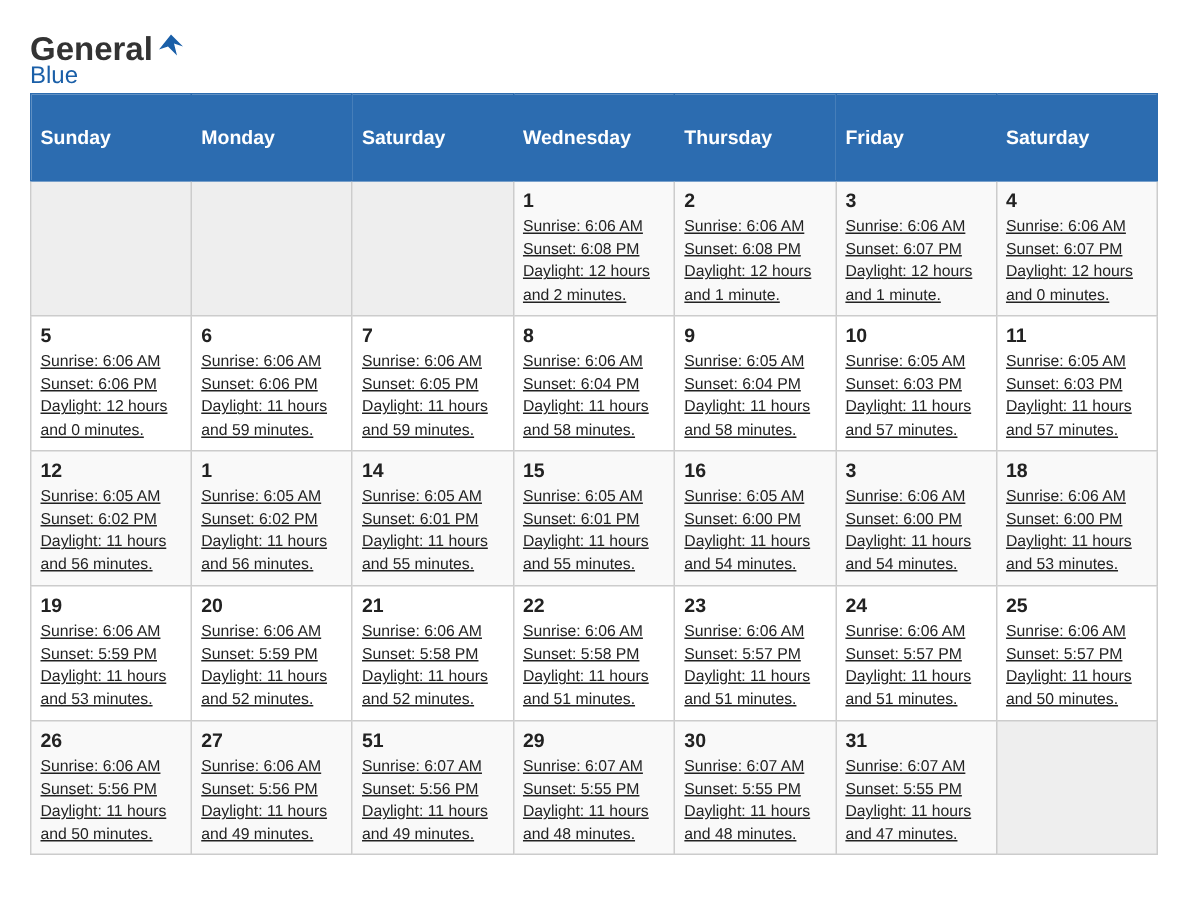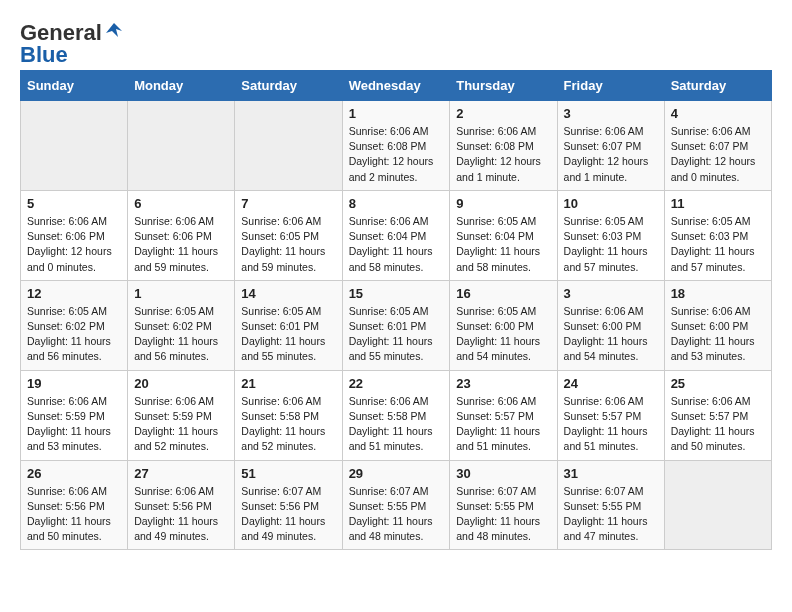--- a/index.html
+++ b/index.html
@@ -39,21 +39,21 @@
     .calendar {
       width: 100%;
       border-collapse: collapse;
       border: 1px solid #ccc;
     }
     .calendar thead tr th {
       background-color: #2c6cb0;
       color: #fff;
       font-size: 13px;
       font-weight: bold;
-      padding: 7px 6px;
+      padding: 21px 6px;
       text-align: left;
       border: 1px solid #2c6cb0;
     }
     .calendar tbody tr td {
       vertical-align: top;
       border: 1px solid #ccc;
       padding: 5px 6px;
       width: 108px;
       min-height: 80px;
       font-size: 11px;
@@ -69,34 +69,35 @@
     .day-number {
       font-size: 13px;
       font-weight: bold;
       display: block;
       margin-bottom: 3px;
     }
     .day-info {
       font-size: 10.5px;
       line-height: 1.45;
       color: #222;
+      text-decoration: underline;
     }
   </style>
 </head>
 <body>
 
 <div class="header">
   <div class="logo">
     <div style="display:flex;align-items:center;">
       <span class="logo-general" style="font-size:22px;font-weight:bold;color:#333;">General</span>
       <svg width="20" height="20" viewBox="0 0 20 20" style="margin-left:2px;margin-top:-4px;">
         <polygon points="10,2 18,10 12,8 14,16 8,10 2,12" fill="#1a5fa8"></polygon>
       </svg>
     </div>
-    <span class="logo-blue" style="font-size:22px;font-weight:bold;color:#1a5fa8;margin-top:-4px;">Blue</span>
+    <span class="logo-blue" style="font-size:16px;font-weight:normal;color:#1a5fa8;margin-top:-4px;">Blue</span>
   </div>
   <div class="title-block">
     <h1></h1>
     <h2></h2>
   </div>
 </div>
 
 <table class="calendar">
   <thead>
     <tr>

